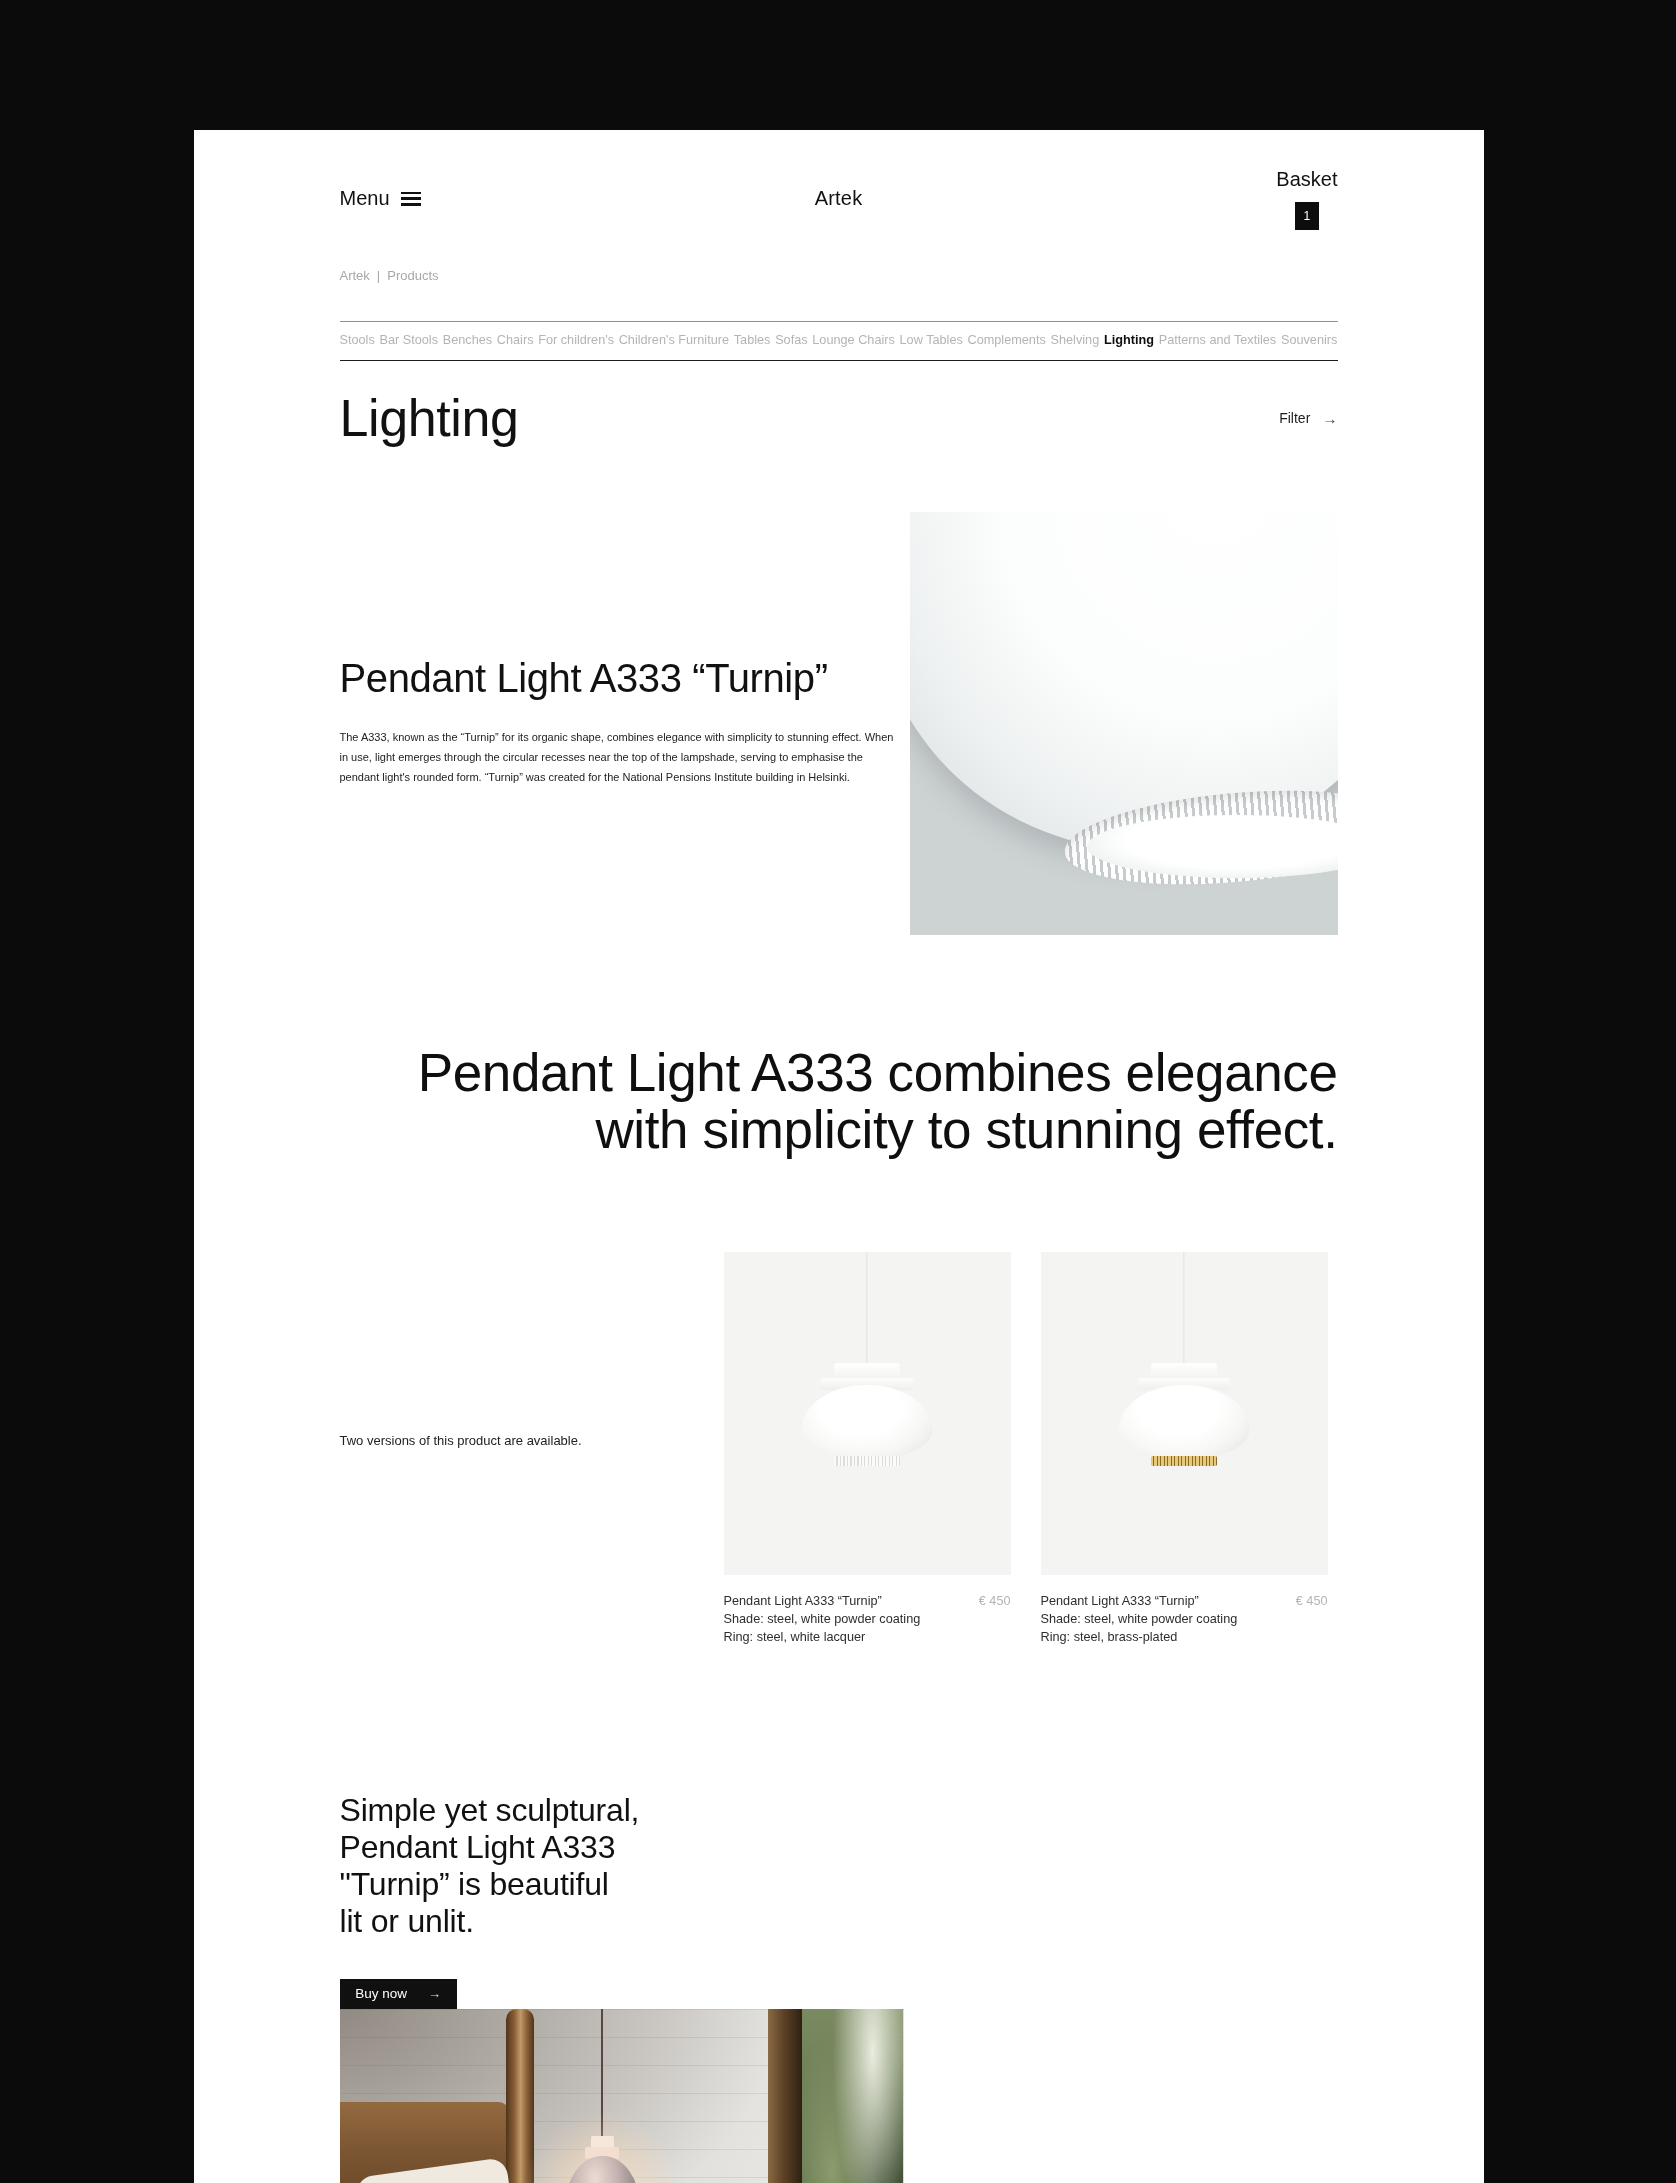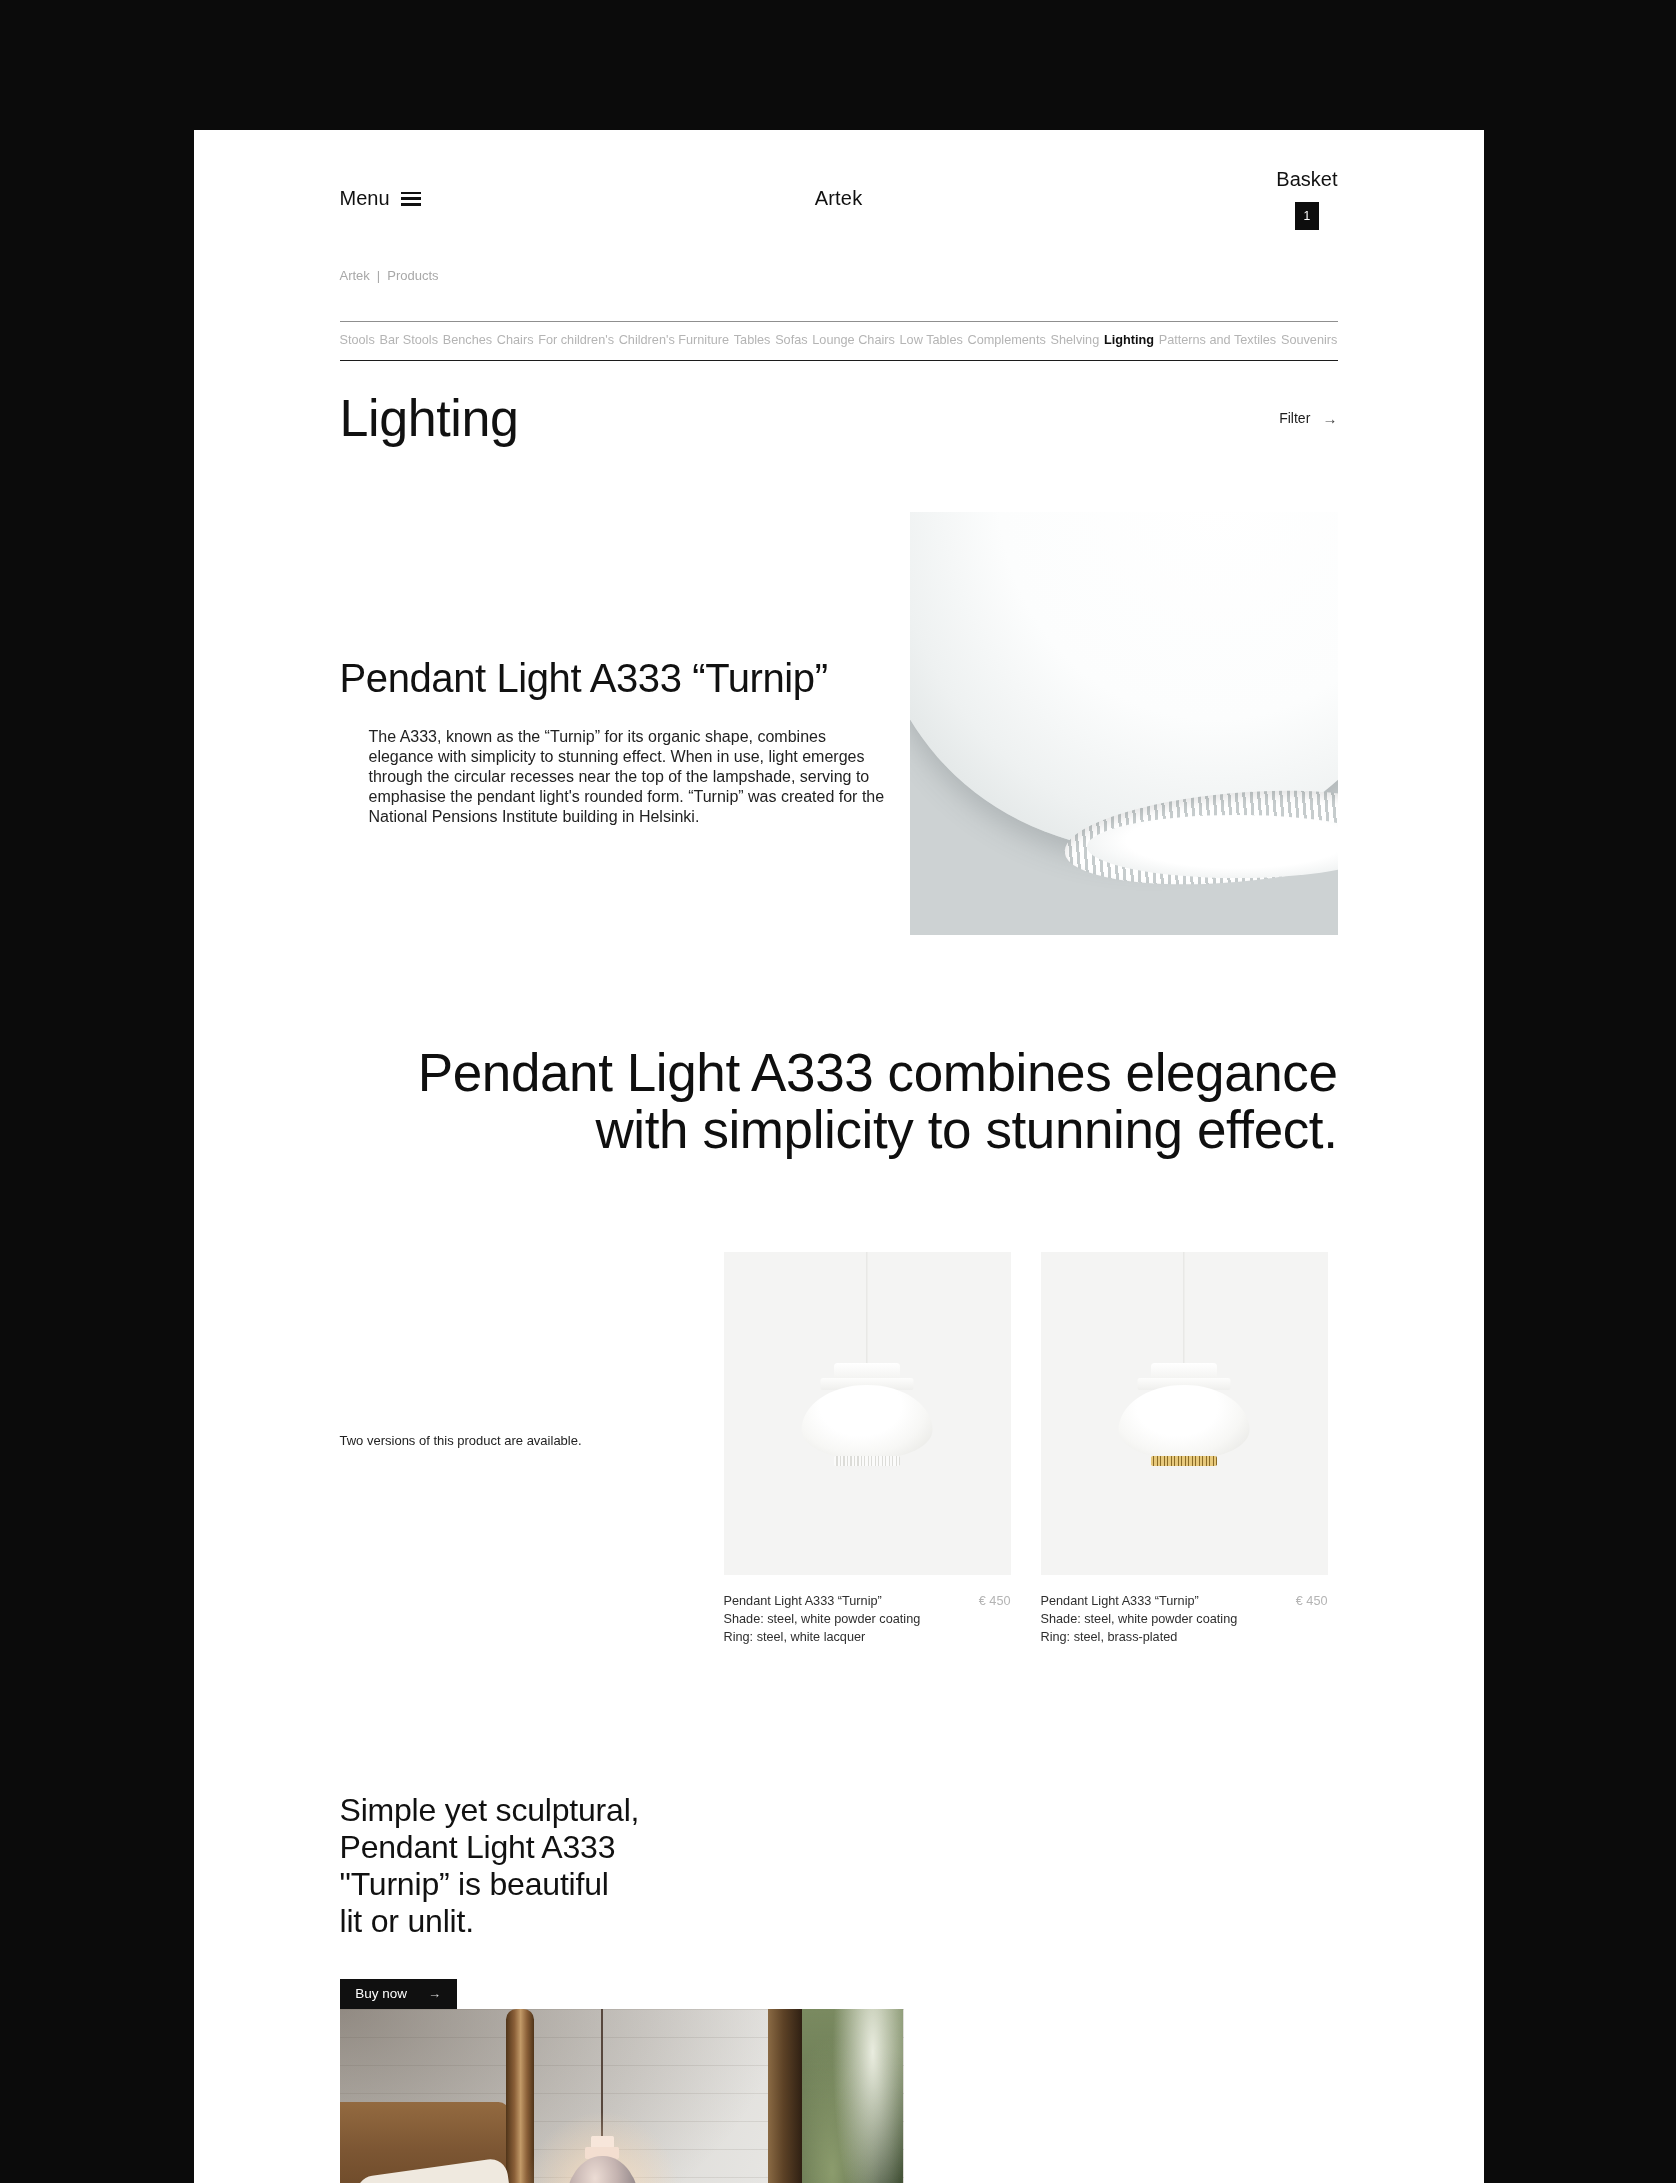--- a/index.html
+++ b/index.html
@@ -30,21 +30,21 @@
   .catnav .item.active{color:#0f0f0f;font-weight:700;}
   
   .listing-head{margin-top:28px;display:flex;justify-content:space-between;align-items:center;}
   .listing-title{font-size:52px;font-weight:500;letter-spacing:-0.4px;line-height:1.12;}
   .filter{font-size:14px;color:#1c1c1c;display:inline-flex;align-items:center;gap:12.2px;}
   .arrow{font-size:15px;color:#444;}
   
   .hero{margin-top:65px;display:flex;justify-content:space-between;}
   .hero-text{width:555px;padding-top:144px;}
   .hero-title{font-size:40px;font-weight:500;letter-spacing:-0.4px;line-height:1.1;}
-  .hero-desc{margin-top:27px;font-size:16px;line-height:20px;color:#222;max-width:555px;margin-left:29px;}
+  .hero-desc{margin-top:27px;font-size:11px;line-height:20px;color:#222;max-width:555px;}
   .hero-media{width:428px;height:423px;background:#cdd2d3;position:relative;overflow:hidden;flex:0 0 auto;}
   .hm-dome{position:absolute;left:-8%;top:-42%;width:128%;height:122%;border-radius:50%;
     background:radial-gradient(ellipse at 62% 30%,#ffffff 0%,#fcfdfd 45%,#eef1f1 68%,#dde2e2 86%,#d2d8d9 100%);
     box-shadow:0 13px 26px rgba(90,100,102,.25);}
   .hm-ring{position:absolute;left:36%;top:66.5%;width:80%;height:21%;border-radius:50%;
     transform:rotate(-5deg);
     background:repeating-linear-gradient(90deg,#ffffff 0 4.4px,#c6cccd 4.4px 7.4px);
     box-shadow:inset 0 5.2px 9.6px rgba(0,0,0,.10);}
   .hm-disc{position:absolute;left:41.5%;top:71.5%;width:70%;height:15%;border-radius:50%;
     background:radial-gradient(ellipse at 50% 40%,#ffffff 52%,#f2f4f4 72%,#dbe0e0 100%);}

